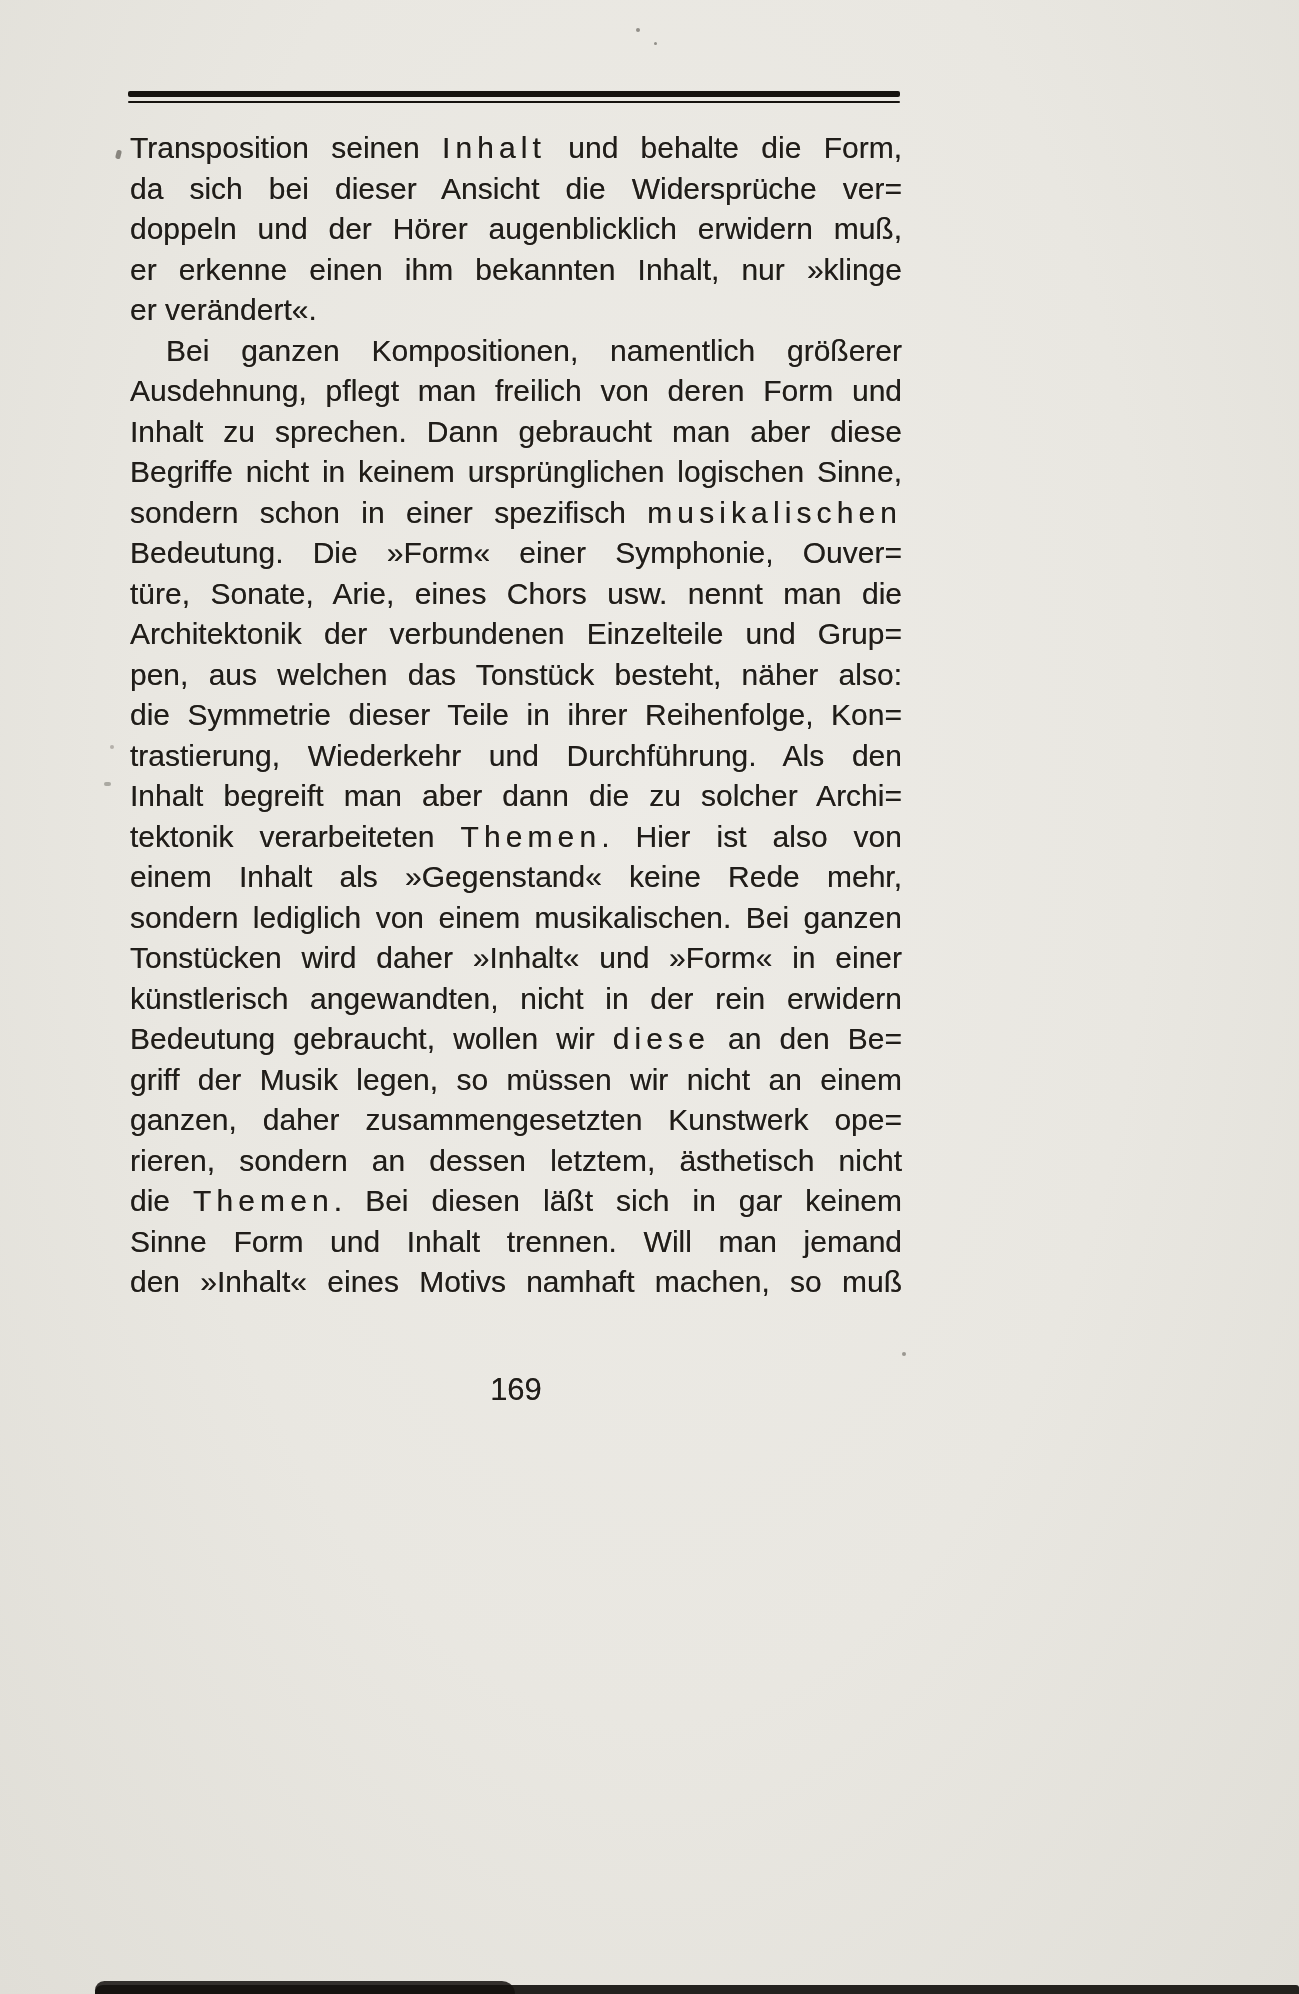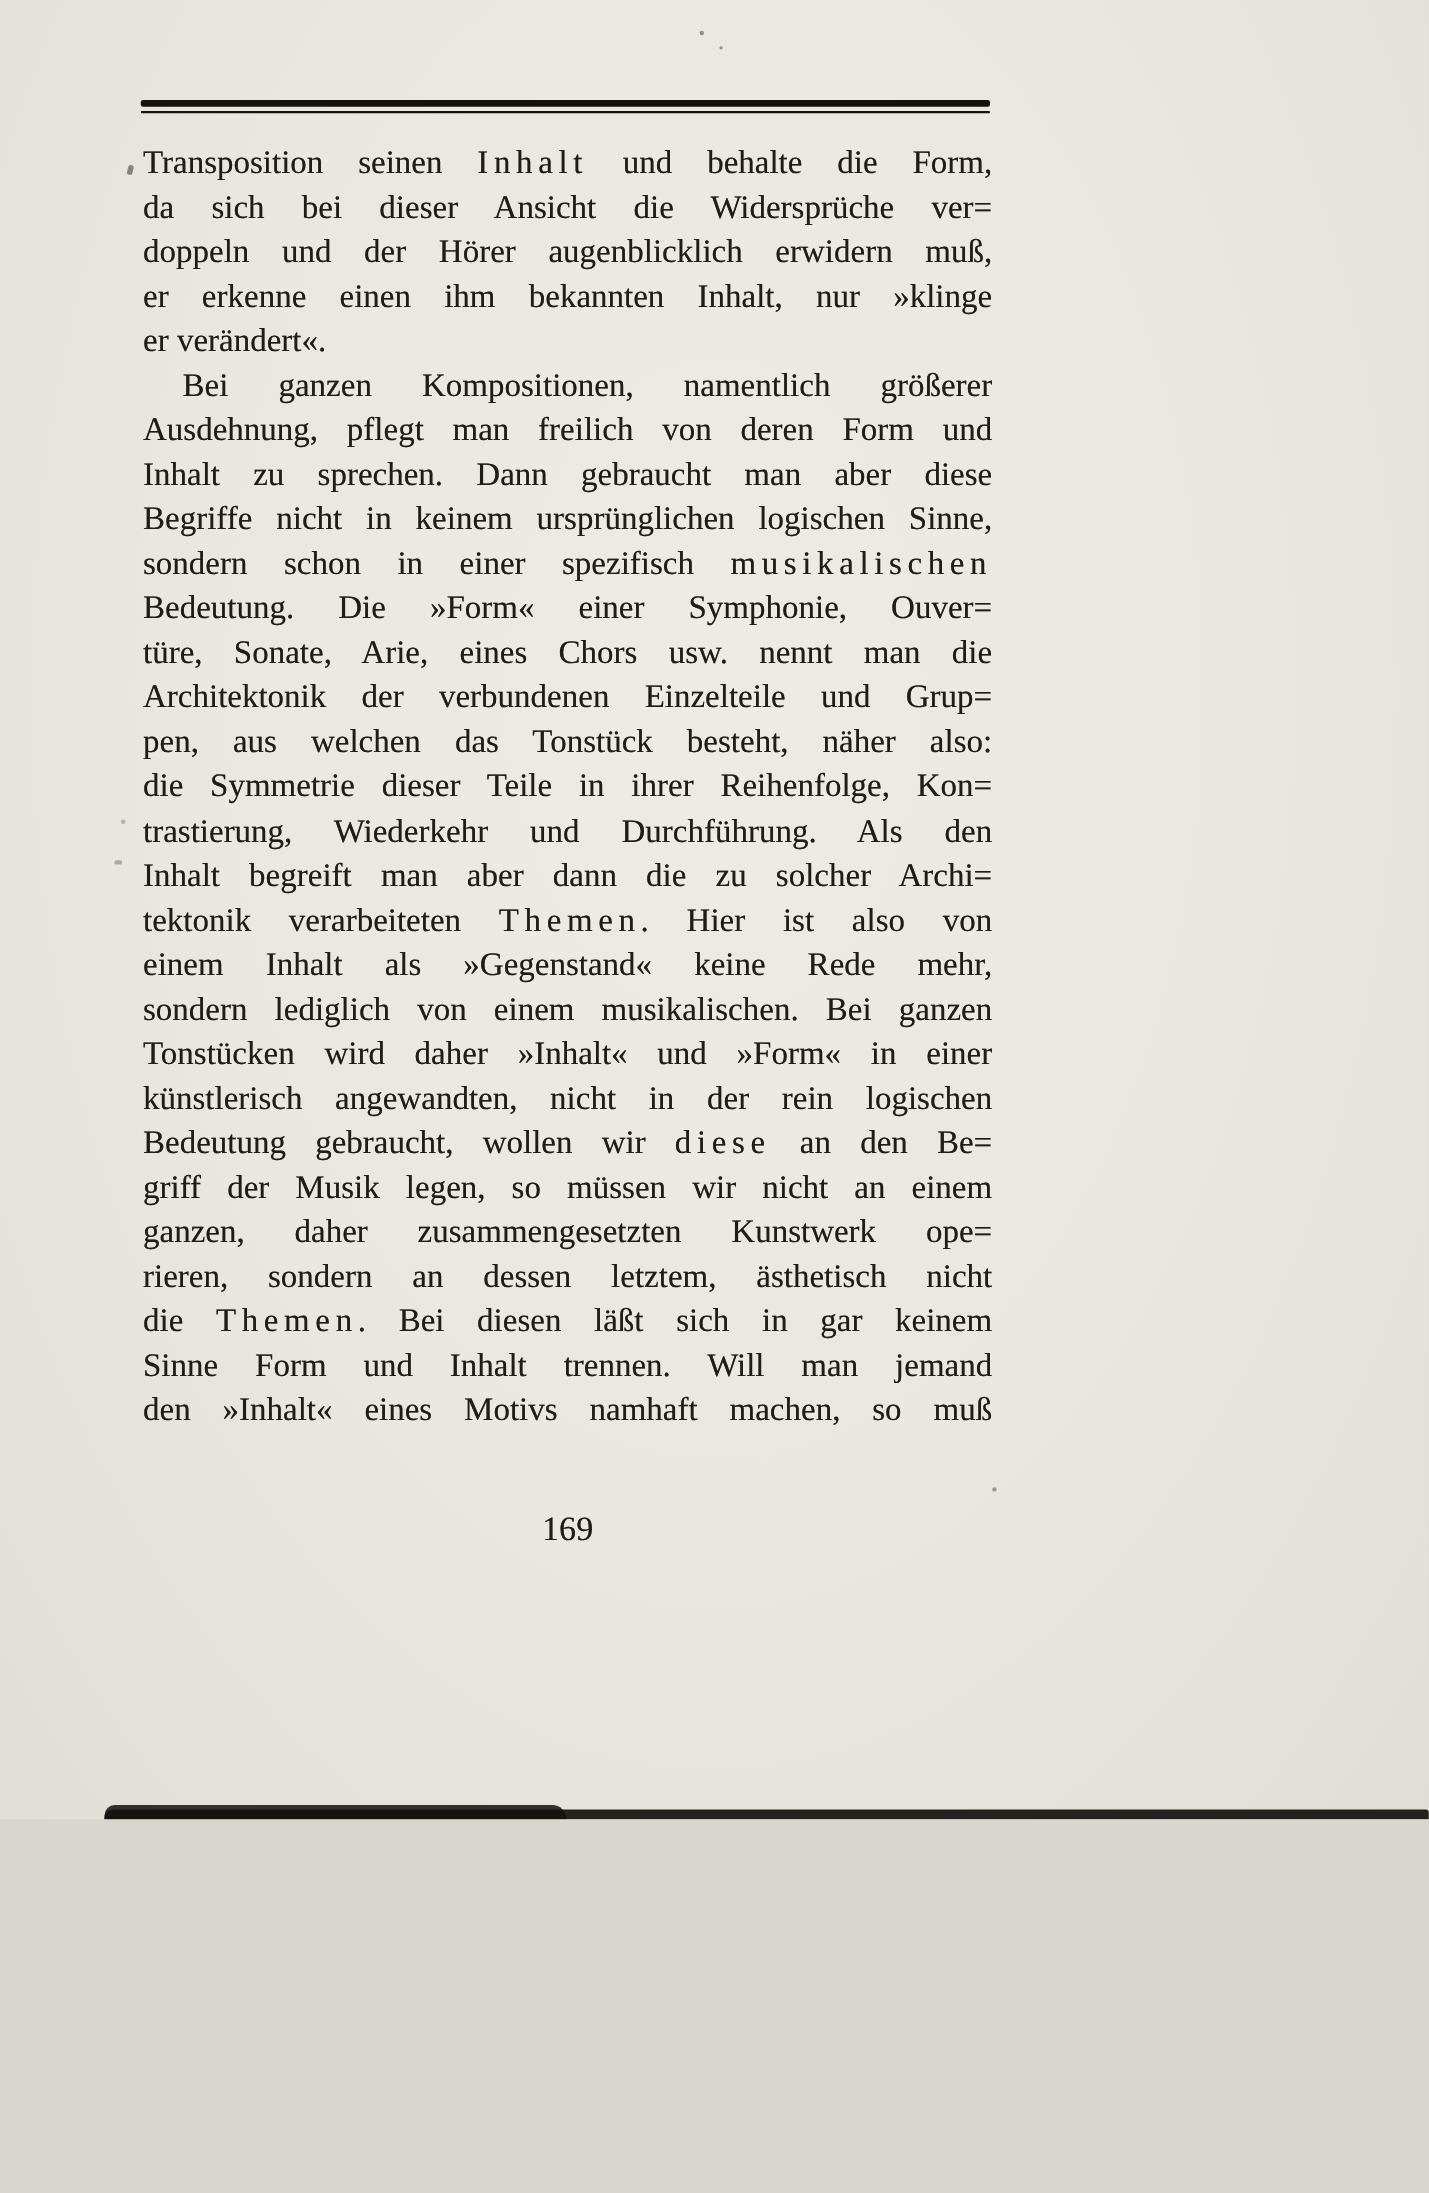--- a/index.html
+++ b/index.html
@@ -3,25 +3,25 @@
 <meta charset="utf-8">
 <style>
   html, body {
     margin: 0;
     padding: 0;
     background: #d8d6cf;
   }
   .page {
     position: relative;
     width: 1299px;
-    height: 1654px;
+    height: 1994px;
     margin: 0 auto;
     background: radial-gradient(ellipse at 50% 38%, #edebe6 0%, #e9e7e1 55%, #e0ded7 100%);
     overflow: hidden;
-    font-family: Liberation Serif, serif;
+    font-family: Liberation Sans, sans-serif;
     color: #201d19;
   }
   .top-rule {
     position: absolute;
     left: 128px;
     top: 91px;
     width: 772px;
   }
   .rule-thick {
     height: 6px;
@@ -134,21 +134,21 @@
         <div class="line">türe, Sonate, Arie, eines Chors usw. nennt man die</div>
         <div class="line">Architektonik der verbundenen Einzelteile und Grup=</div>
         <div class="line">pen, aus welchen das Tonstück besteht, näher also:</div>
         <div class="line">die Symmetrie dieser Teile in ihrer Reihenfolge, Kon=</div>
         <div class="line">trastierung, Wiederkehr und Durchführung. Als den</div>
         <div class="line">Inhalt begreift man aber dann die zu solcher Archi=</div>
         <div class="line">tektonik verarbeiteten <span class="sperr">Themen</span>. Hier ist also von</div>
         <div class="line">einem Inhalt als »Gegenstand« keine Rede mehr,</div>
         <div class="line">sondern lediglich von einem musikalischen. Bei ganzen</div>
         <div class="line">Tonstücken wird daher »Inhalt« und »Form« in einer</div>
-        <div class="line">künstlerisch angewandten, nicht in der rein logischen</div>
+        <div class="line">künstlerisch angewandten, nicht in der rein erwidern</div>
         <div class="line">Bedeutung gebraucht, wollen wir <span class="sperr">diese</span> an den Be=</div>
         <div class="line">griff der Musik legen, so müssen wir nicht an einem</div>
         <div class="line">ganzen, daher zusammengesetzten Kunstwerk ope=</div>
         <div class="line">rieren, sondern an dessen letztem, ästhetisch nicht</div>
         <div class="line">die <span class="sperr">Themen</span>. Bei diesen läßt sich in gar keinem</div>
         <div class="line">Sinne Form und Inhalt trennen. Will man jemand</div>
         <div class="line">den »Inhalt« eines Motivs namhaft machen, so muß</div>
       </div>
     </div>
 

